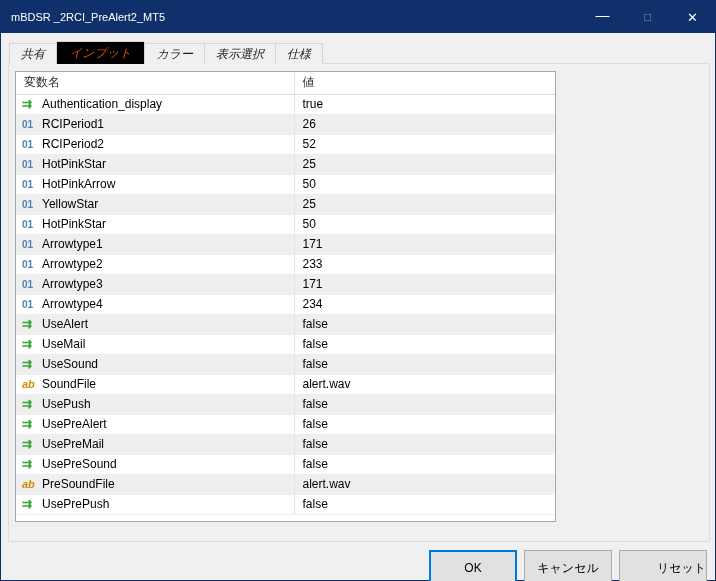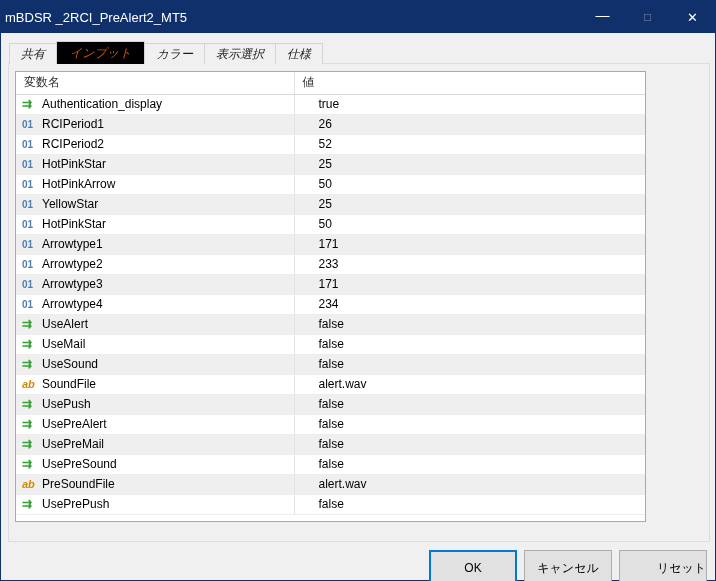--- a/index.html
+++ b/index.html
@@ -9,21 +9,21 @@
   .window {
     position: absolute; left: 0; top: 0; width: 716px; height: 581px;
     background: #f0f0f0; border: 1px solid var(--titlebar);
   }
 
   
   .titlebar {
     position: absolute; left: 0; top: 0; right: 0; height: 32px;
     background: var(--titlebar); color: #fff; display: flex; align-items: center;
   }
-  .titlebar .title { margin-left: 4px; font-size: 13px; flex: 1; white-space: nowrap; }
+  .titlebar .title { margin-left: 10px; font-size: 11px; flex: 1; white-space: nowrap; }
   .winbtns { display: flex; height: 100%; }
   .winbtn {
     width: 45px; height: 100%; display: flex; align-items: center; justify-content: center;
     font-size: 12px; color: #ffffff; cursor: pointer; user-select: none;
   }
   .winbtn.minimize { font-size: 14px; padding-bottom: 4px; }
   .winbtn.dim { color: #7e8db3; cursor: default; }
   .winbtn.close { font-size: 13px; }
 
   
@@ -39,31 +39,31 @@
     background: #000000; color: var(--tab_selected_text); position: relative; z-index: 3;
   }
 
   .tabpanel {
     position: absolute; left: 7px; top: 62px; width: 702px; height: 479px;
     background: #f0f0f0; border: 1px solid #dcdcdc; z-index: 1;
   }
 
   
   .param-table {
-    position: absolute; left: 14px; top: 70px; width: 631px; height: 451px;
+    position: absolute; left: 14px; top: 70px; width: 541px; height: 451px;
     background: #ffffff; border: 1px solid #a9a9a9; z-index: 3; overflow: hidden;
   }
   .param-table table { width: 100%; border-collapse: collapse; table-layout: fixed; }
   col.c-name { width: 278px; }
   .param-table th {
     height: 22px; font-size: 12px; font-weight: normal; text-align: left; color: #333;
     padding: 0 8px; border-bottom: 1px solid #d9d9d9; background: #fff; white-space: nowrap;
   }
   .param-table td {
-    height: 20px; font-size: 12px; color: #000; padding: 0 24px;
+    height: 20px; font-size: 12px; color: #000; padding: 0 8px;
     white-space: nowrap; overflow: hidden; border-bottom: 1px solid #ededed;
   }
   .param-table th:first-child, .param-table td:first-child { border-right: 1px solid #e3e3e3; }
   .param-table tbody tr:nth-child(even) { background: var(--row_alt); }
   .name-cell { padding-left: 6px !important; }
   .picon { display: inline-block; width: 20px; font-weight: bold; }
   .picon.bool { color: var(--icon_bool); font-size: 12px; }
   .picon.int { color: var(--icon_int); font-size: 10px; }
   .picon.string { color: var(--icon_string); font-size: 11px; font-style: italic; }
 

